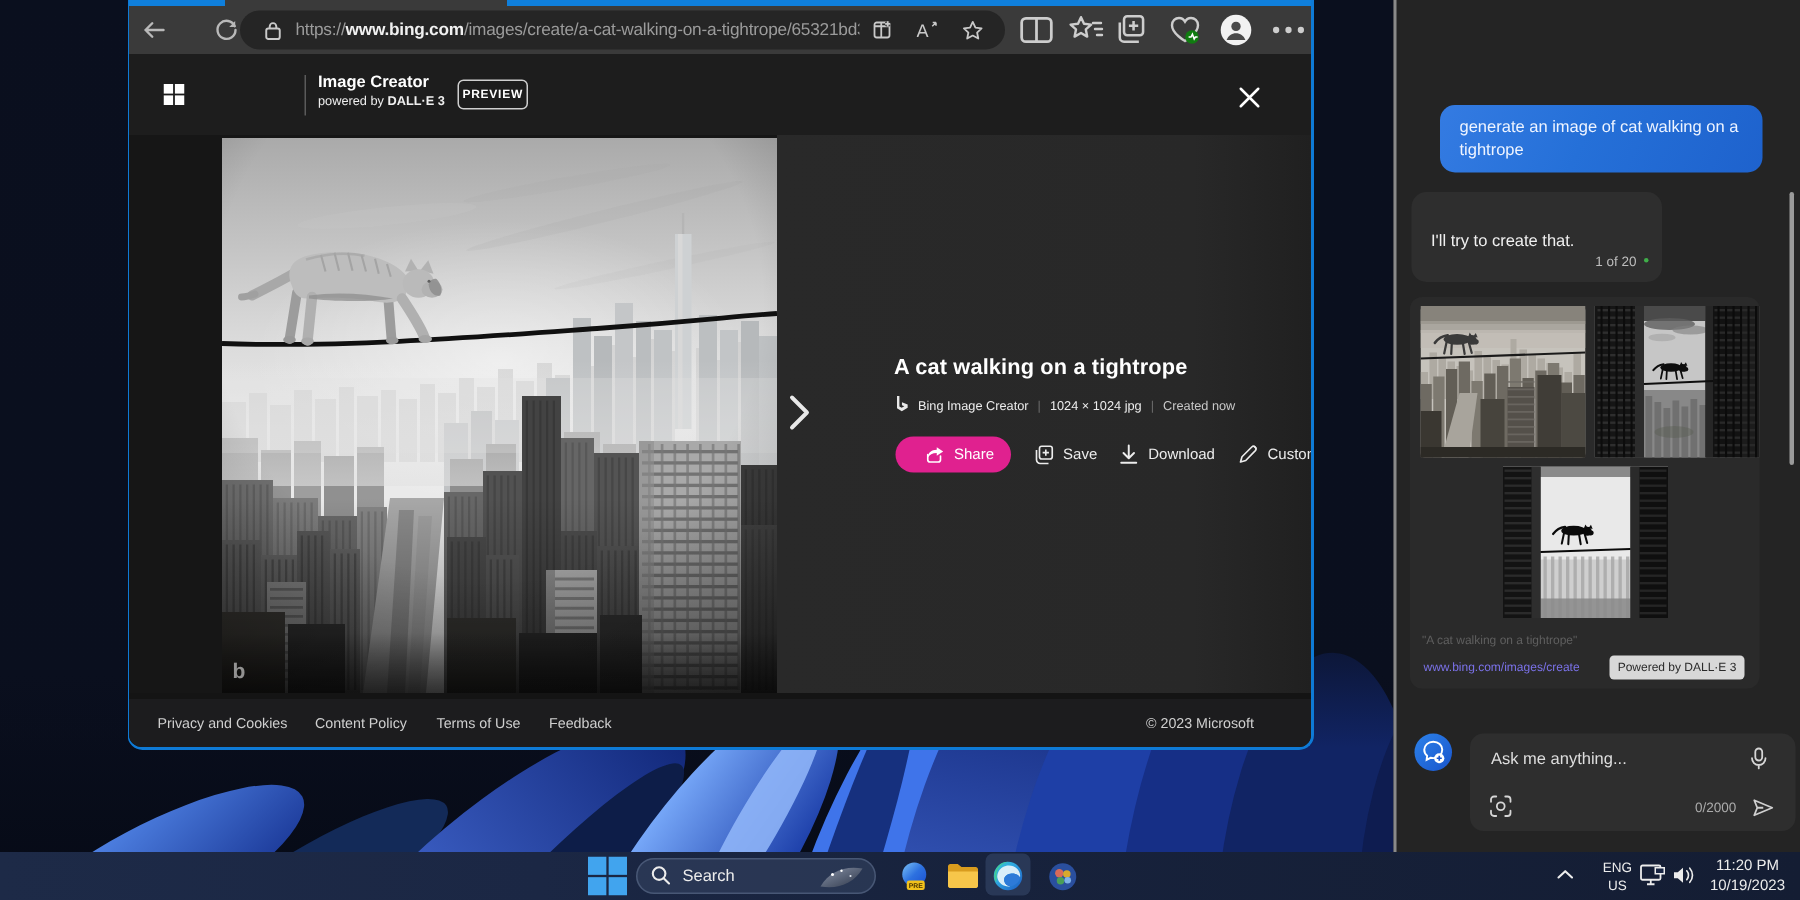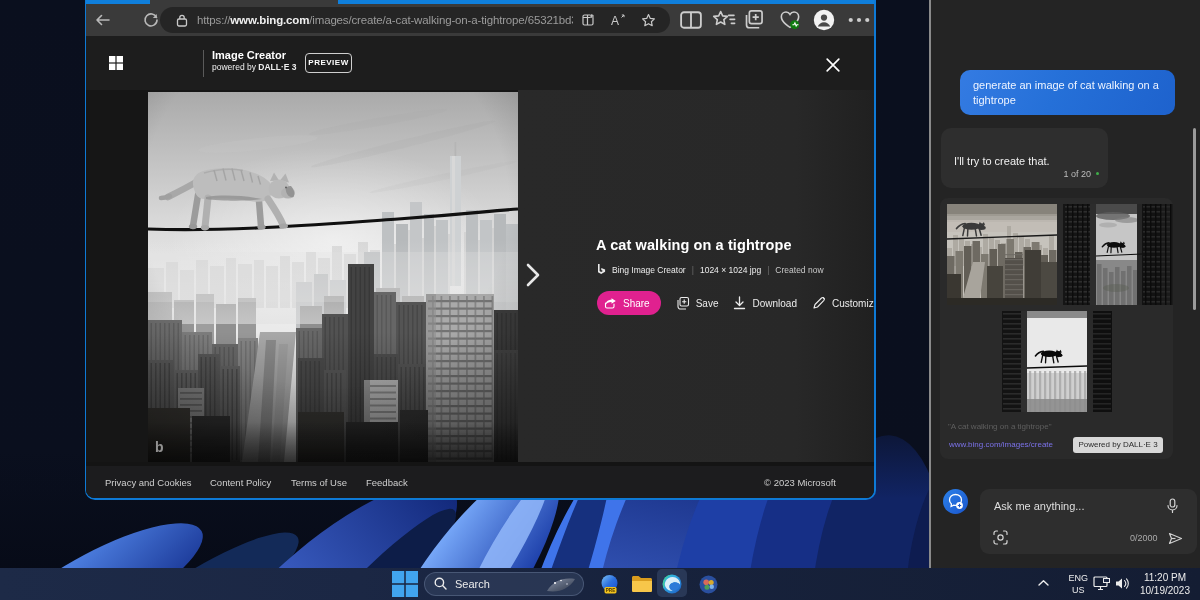--- a/index.html
+++ b/index.html
@@ -39,21 +39,21 @@
   #icbox .t2{font-size:8.5px;line-height:10px;color:#efefef;}
   #preview{left:219px;top:17px;width:47px;height:20px;border:1px solid #cfcfcf;border-radius:4px;
     color:#fff;font-size:8px;font-weight:700;letter-spacing:.5px;text-align:center;line-height:18px;}
   #xclose{left:737px;top:19px;width:20px;height:20px;color:#fff;}
   
   #ptitle{left:510px;top:147px;color:#fff;font-size:14.5px;font-weight:700;letter-spacing:.1px;}
   #pmeta{left:511px;top:174px;color:#c9c9c9;font-size:8.5px;display:flex;align-items:center;}
   #pmeta .sep{color:#6b6b6b;margin:0 6px;}
   #pbtns{left:511px;top:201px;display:flex;align-items:center;height:24px;}
   #share{height:24px;border-radius:12px;background:#e0218f;color:#fff;display:flex;align-items:center;
-    padding:0 11px 0 7px;font-size:10px;font-weight:400;}
+    padding:0 11px 0 20px;font-size:10px;font-weight:400;}
   .pbtn{display:flex;align-items:center;color:#ececec;font-size:10px;margin-left:15px;}
   .pbtn svg{margin-right:6px;}
   #nextbtn{left:437px;top:172px;}
   
   #side{left:929px;top:0;width:271px;height:568px;background:#242424;border-left:2px solid #8a8a8a;}
   #ubbl{left:29px;top:70px;width:215px;height:45px;border-radius:10px;
     background:linear-gradient(115deg,#347be2 0%,#2570d8 45%,#1e62cd 100%);
     color:#eef4ff;font-size:11px;line-height:15px;padding:8px 0 0 13px;}
   #bbbl{left:10px;top:128px;width:167px;height:60px;border-radius:10px;background:#2e2e2e;color:#f0f0f0;font-size:11px;}
   #bbbl .t{position:absolute;left:13px;top:12px;margin-top:15px;}

